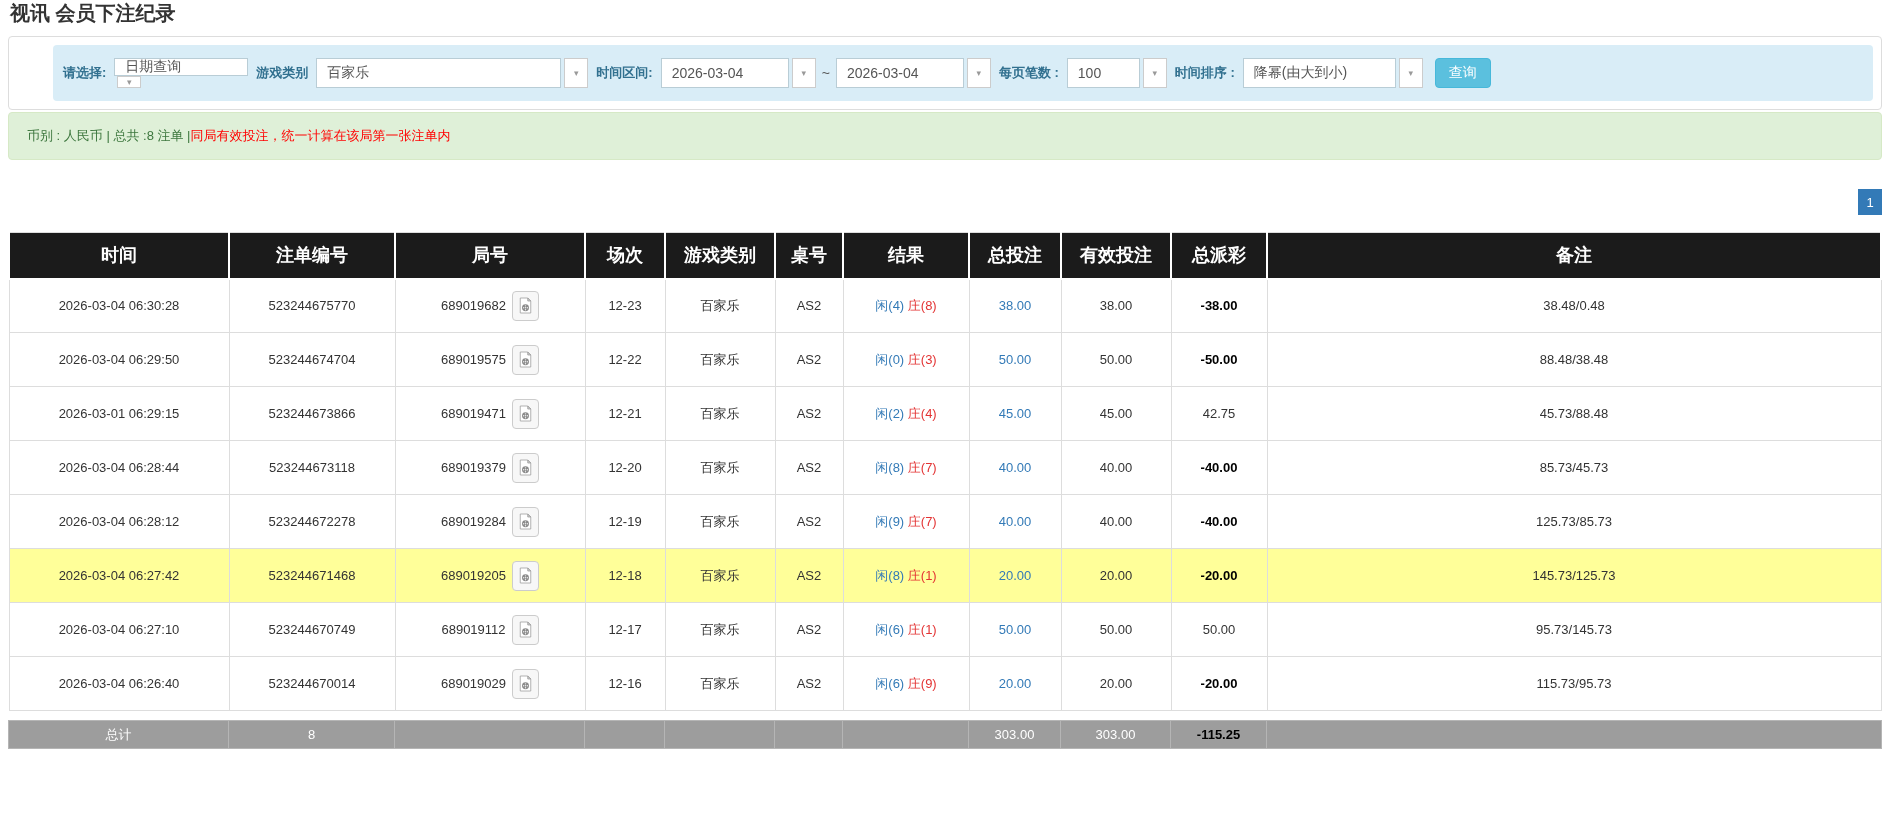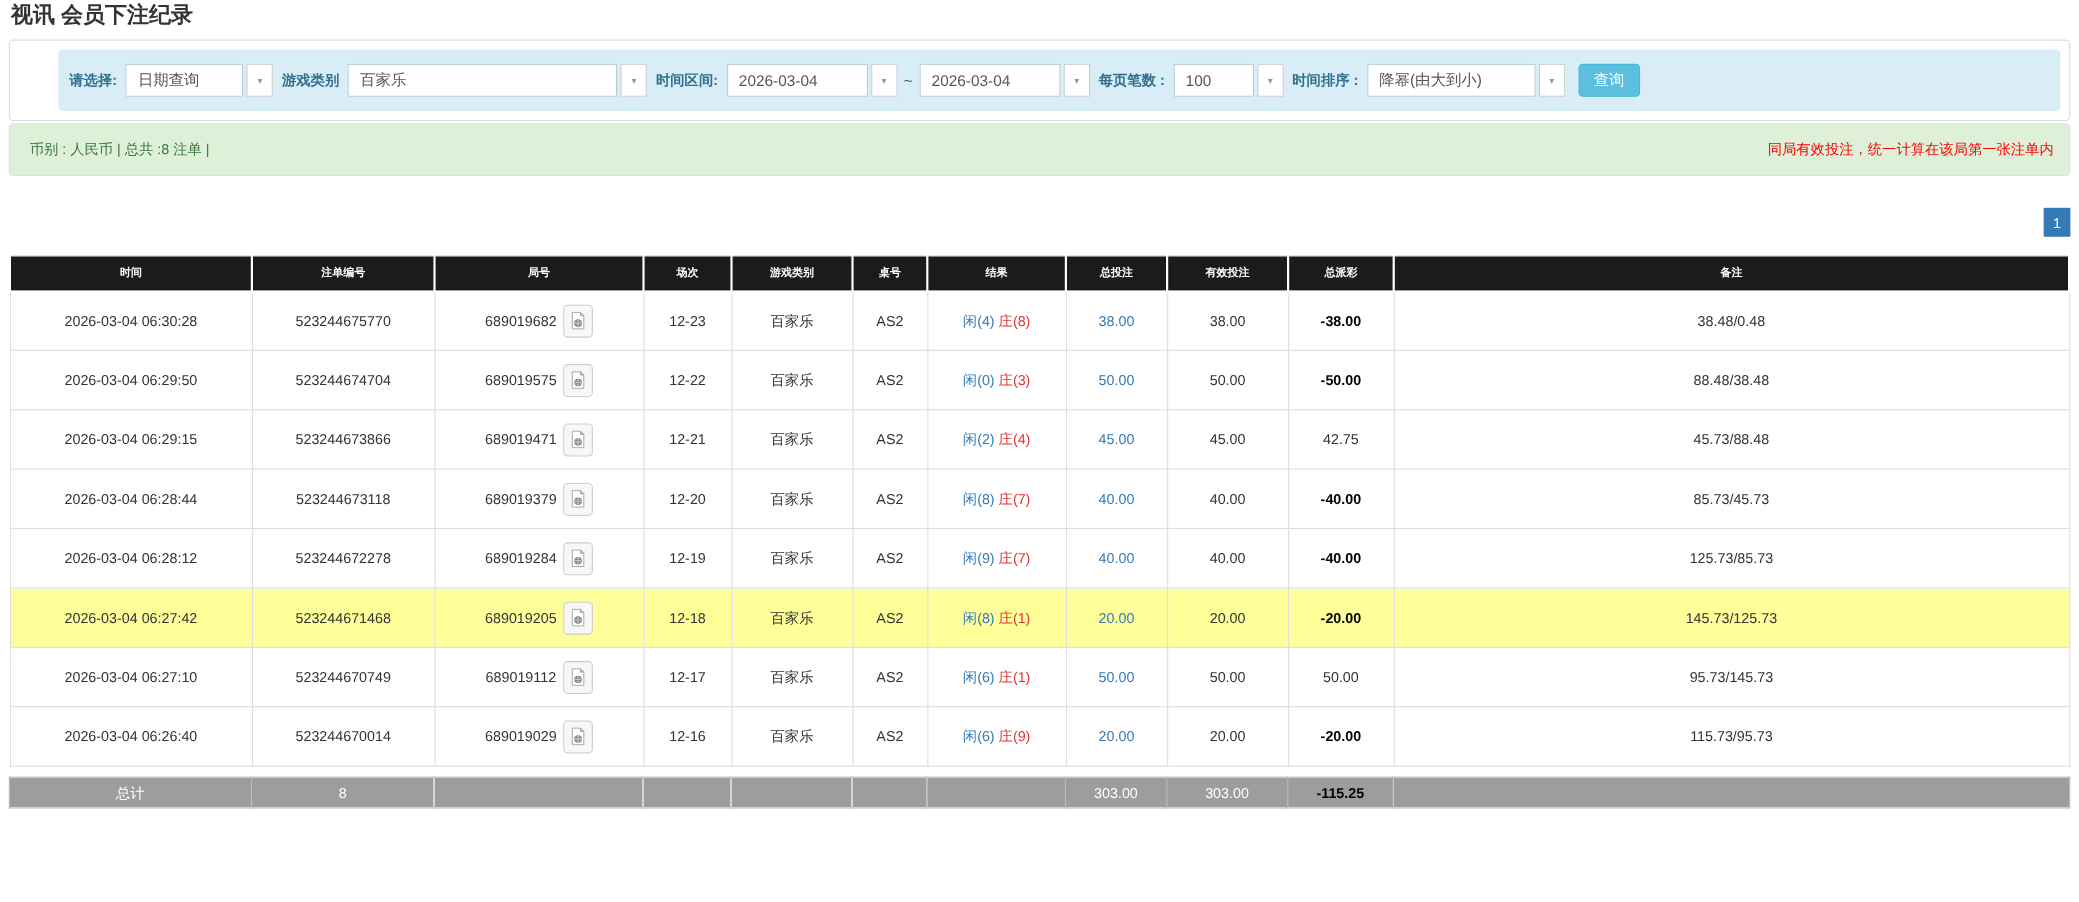--- a/index.html
+++ b/index.html
@@ -22,49 +22,49 @@
   .flabel { color:#31708f; font-weight:bold; font-size:13px; }
   .combo { display:flex; align-items:stretch; height:30px; cursor:pointer; }
   .combo-text {
     background:#fff; border:1px solid #b9cdd6; padding:0 10px; font-size:14px; color:#555;
     display:flex; align-items:center; flex:1; overflow:hidden;
   }
   .combo-caret {
     width:24px; margin-left:3px; border:1px solid #ccc; background:#fff;
     display:flex; align-items:center; justify-content:center; color:#999; font-size:9px;
   }
-  .w134{width:134px;} .w272{width:272px;} .w155{width:155px;} .w112{width:100px;} .w180{width:180px;}
+  .w134{width:134px;flex-direction:column;} .w272{width:272px;} .w155{width:155px;} .w112{width:100px;} .w180{width:180px;}
   .tilde { color:#555; font-size:14px; margin:0 -2px; }
   .query-btn {
     background:#5bc0de; border:1px solid #46b8da; color:#fff; font-size:14px;
     border-radius:4px; height:30px; padding:0 13px; margin-left:4px; cursor:pointer;
     font-family:inherit;
   }
 
   
   .notice {
     margin-top:2px; background:#dff0d8; border:1px solid #d6e9c6; border-radius:4px;
-    height:48px; display:flex; align-items:center; justify-content:space-between;
+    height:48px; display:flex; align-items:center; 
     padding:0 14px 0 18px;
   }
   .notice-left  { color:#3c763d; font-size:13px; }
   .notice-right { color:#ff0000; font-size:13px; }
 
   
   .pager { display:flex; justify-content:flex-end; margin:29px 0 17px 0; }
   .page-btn {
     background:#337ab7; border:1px solid #337ab7; color:#fff; min-width:24px; height:26px;
     display:flex; align-items:center; justify-content:center; font-size:13px; cursor:pointer;
   }
 
   
   table.records { width:100%; border-collapse:collapse; table-layout:fixed; font-size:13px; }
   .records th {
-    background:#1b1b1b; color:#fff; height:32px; font-weight:bold;
-    border:2px solid #fff; border-top:1px solid #ddd; font-size:10px;
+    background:#1b1b1b; color:#fff; height:46px; font-weight:bold;
+    border:2px solid #fff; border-top:1px solid #ddd; font-size:18px;
   }
   .records td {
     border:1px solid #ddd; height:54px; text-align:center; color:#333;
     background:#fff; overflow:hidden;
   }
   .records tr.highlight td { background:#ffff99; }
   .blue   { color:#337ab7; text-decoration:none; cursor:pointer; }
   .neg    { color:#000000;font-weight:bold; }
   .player { color:#337ab7; }
   .banker { color:#e33333; }
@@ -217,21 +217,21 @@
           <td><span>12-22</span></td>
           <td><span>百家乐</span></td>
           <td><span>AS2</span></td>
           <td><span class="player">闲(0)</span> <span class="banker">庄(3)</span></td>
           <td><span class="blue">50.00</span></td>
           <td><span>50.00</span></td>
           <td><span class="neg">-50.00</span></td>
           <td><span>88.48/38.48</span></td>
         </tr>
         <tr>
-          <td><span>2026-03-04 06:29:15</span></td>
+          <td><span>2026-03-01 06:29:15</span></td>
           <td><span>523244673866</span></td>
           <td><span class="round-cell-inner">
               <span>689019471</span>
               <button class="video-btn">
                 <svg width="15" height="17" viewBox="0 0 20 22">
                   <path d="M3 1 h10 l4 4 v16 h-14 z" fill="#ffffff" stroke="#999999"></path>
                   <path d="M13 1 l4 4 h-4 z" fill="#cccccc" stroke="#999999"></path>
                   <circle cx="10" cy="14" r="4.6" fill="#8a8a8a"></circle>
                   <circle cx="10" cy="14" r="1" fill="#eeeeee"></circle>
                   <circle cx="10" cy="11.4" r="0.9" fill="#eeeeee"></circle>

